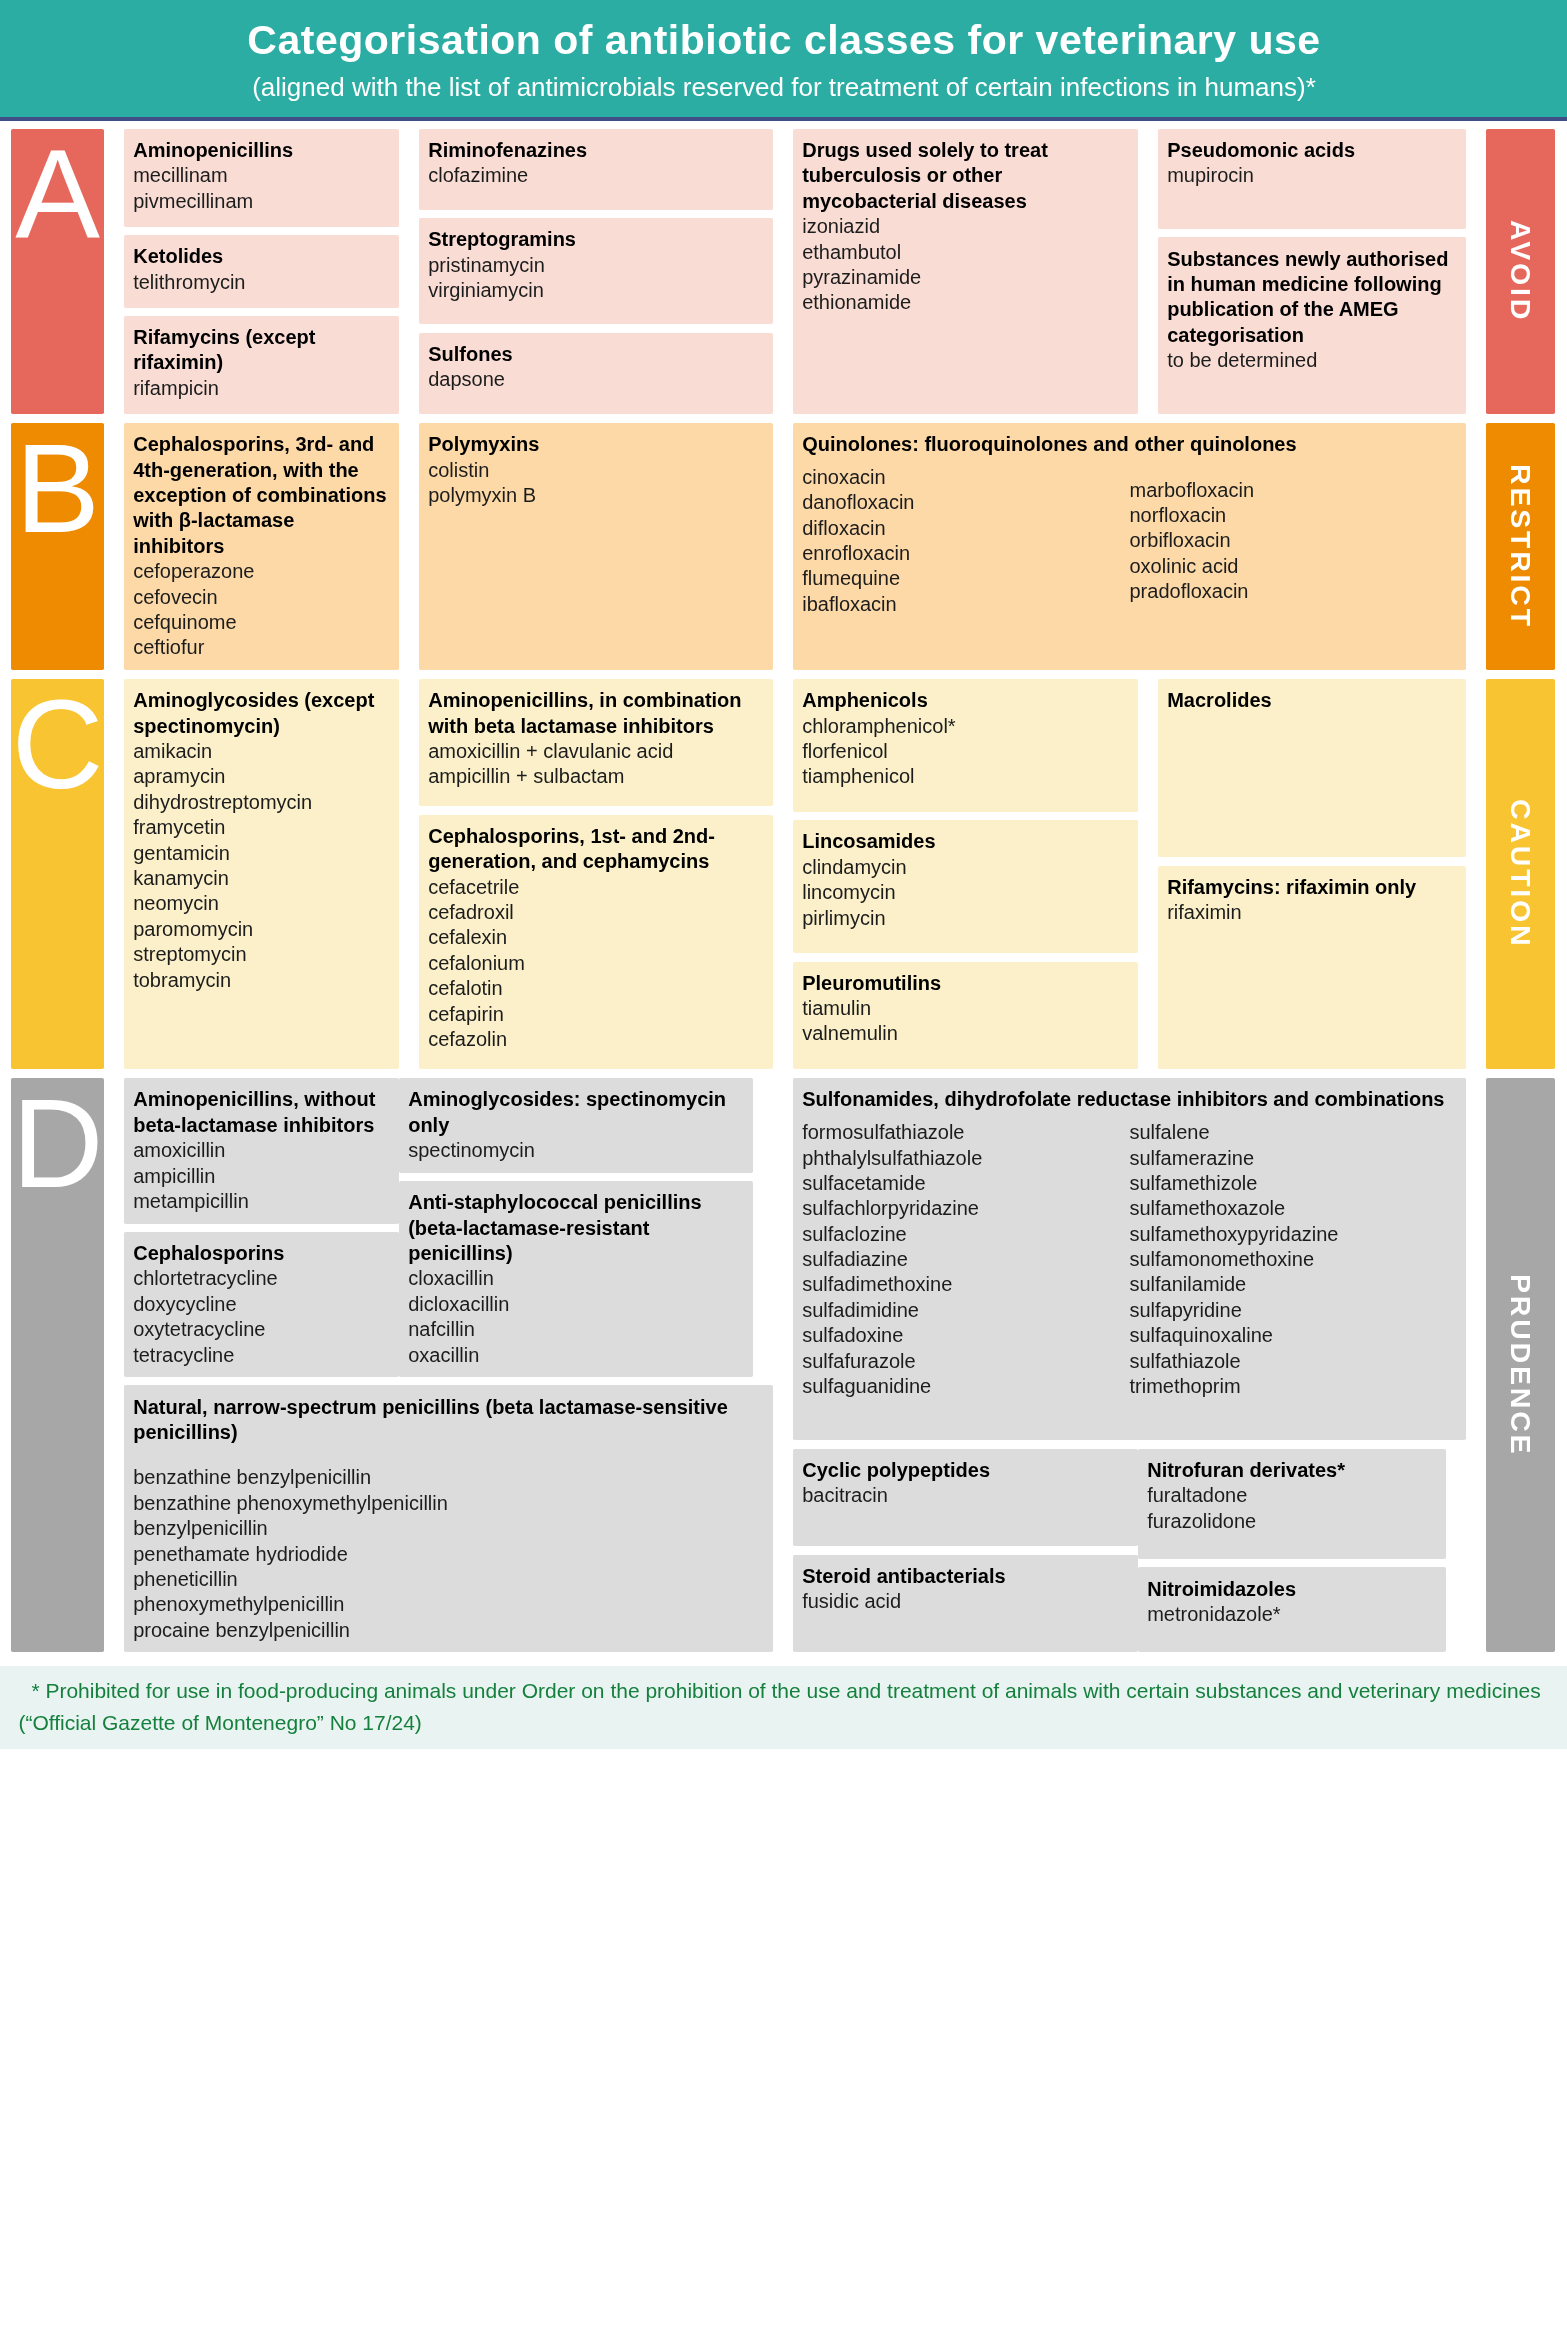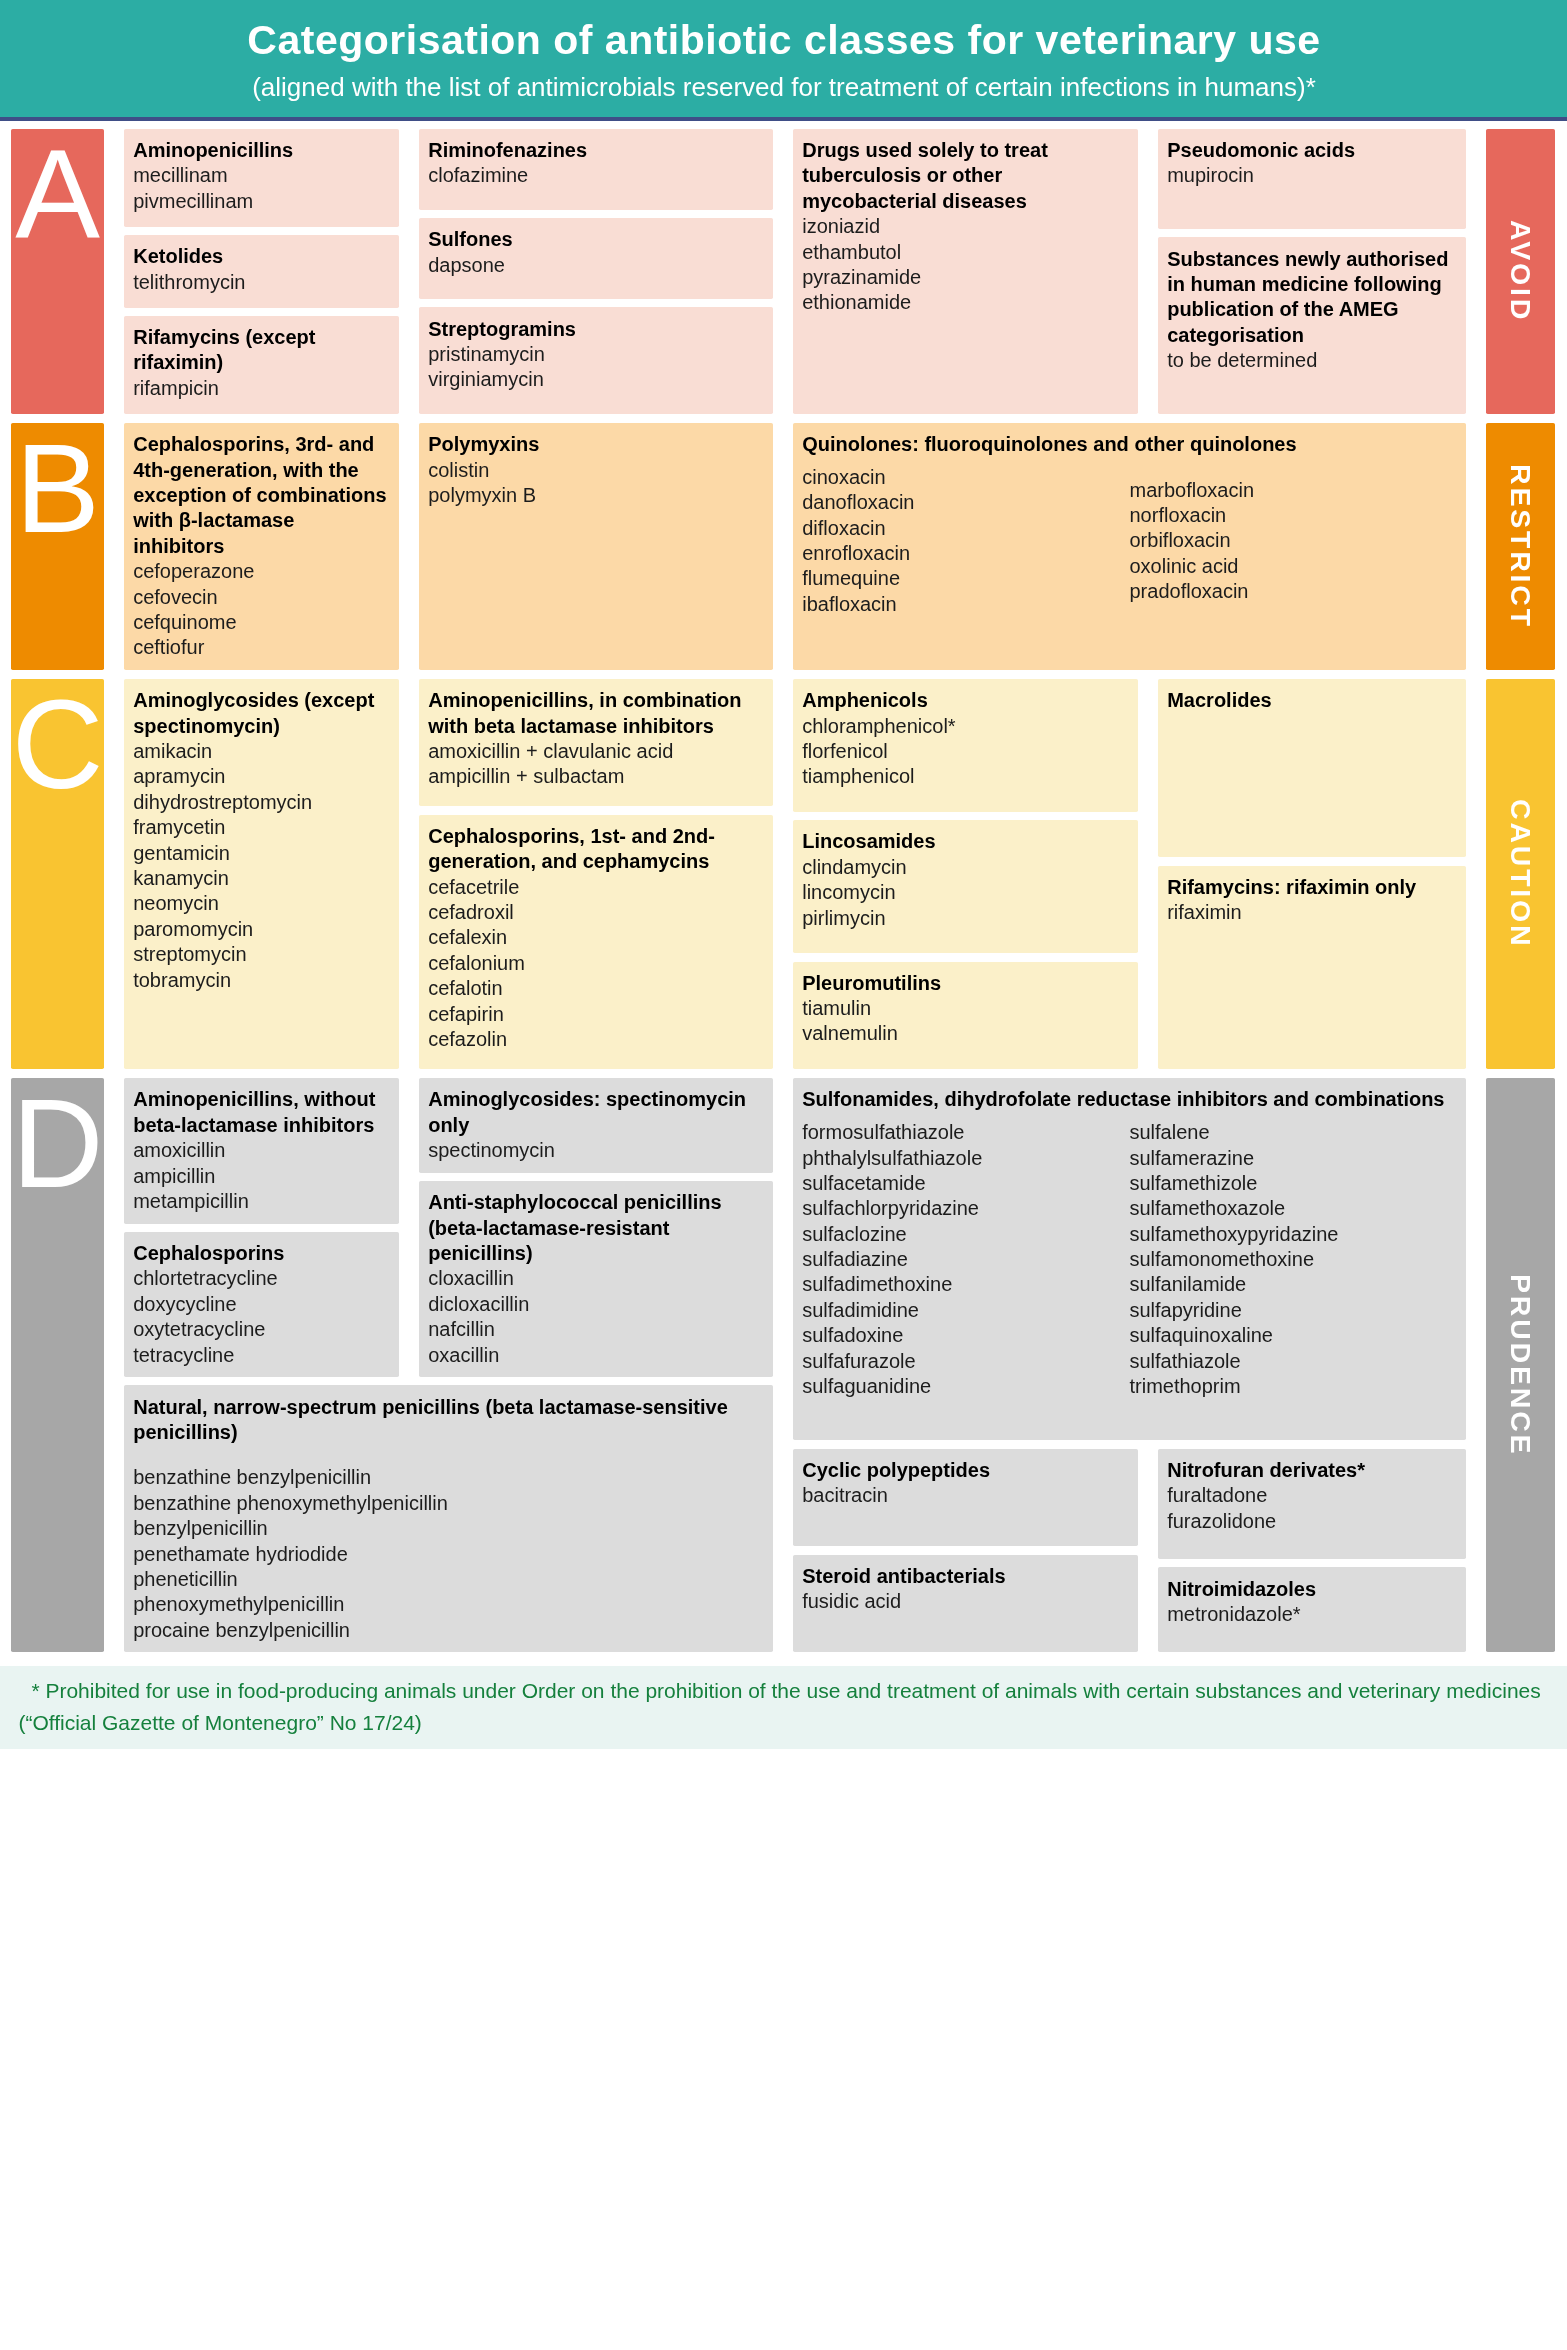--- a/index.html
+++ b/index.html
@@ -26,21 +26,21 @@
 
   .bg-a{ background:#E6685C } .box-a{ background:#F9DDD4 }
   .bg-b{ background:#EE8B00 } .box-b{ background:#FCD9A7 }
   .bg-c{ background:#F9C431 } .box-c{ background:#FBF0C9 }
   .bg-d{ background:#A7A7A7 } .box-d{ background:#DCDCDC }
 
   .col { display:flex; flex-direction:column; gap:8.3px; flex:0 0 auto; }
   .w-c1{ width:275px } .w-c2{ width:354px } .w-c3{ width:345px } .w-c4{ width:308px }
   .group{ display:flex; flex-direction:column; gap:8.3px; flex:0 0 auto; }
   .w-left{ width:649px } .w-right{ width:673px }
-  .group-row{ display:flex; gap:20px; flex:1 1 auto; }
+  .group-row{ display:flex; flex:1 1 auto; }
 
   .box { border-radius:1.8px; padding:9.2px 9.2px; flex:1 1 auto;
          font-size:20px; line-height:1.27; color:#1c1c1c; }
   .bh { font-weight:bold; color:#000; }
   .two-col { display:flex; margin-top:7.3px; }
   .two-col .items { flex:1 1 0; }
   .vcenter { display:flex; flex-direction:column; justify-content:center; }
   .gap-top { margin-top:20px;flex-direction:column; }
 
   .footnote { margin-top:13.8px; background:#E9F4F2; color:#15803d; 
@@ -85,30 +85,30 @@
       </div>
 
       <div class="col w-c2">
         <div class="box box-a">
           <div class="bh">Riminofenazines</div>
           <div class="items">
               <div>clofazimine</div>
             </div>
         </div>
         <div class="box box-a">
-          <div class="bh">Sulfones</div>
-          <div class="items">
-              <div>dapsone</div>
-            </div>
-        </div>
-        <div class="box box-a">
           <div class="bh">Streptogramins</div>
           <div class="items">
               <div>pristinamycin</div>
               <div>virginiamycin</div>
+            </div>
+        </div>
+        <div class="box box-a">
+          <div class="bh">Sulfones</div>
+          <div class="items">
+              <div>dapsone</div>
             </div>
         </div>
       </div>
 
       <div class="col w-c3">
         <div class="box box-a">
           <div class="bh">Drugs used solely to treat tuberculosis or other mycobacterial diseases</div>
           <div class="items">
               <div>izoniazid</div>
               <div>ethambutol</div>

